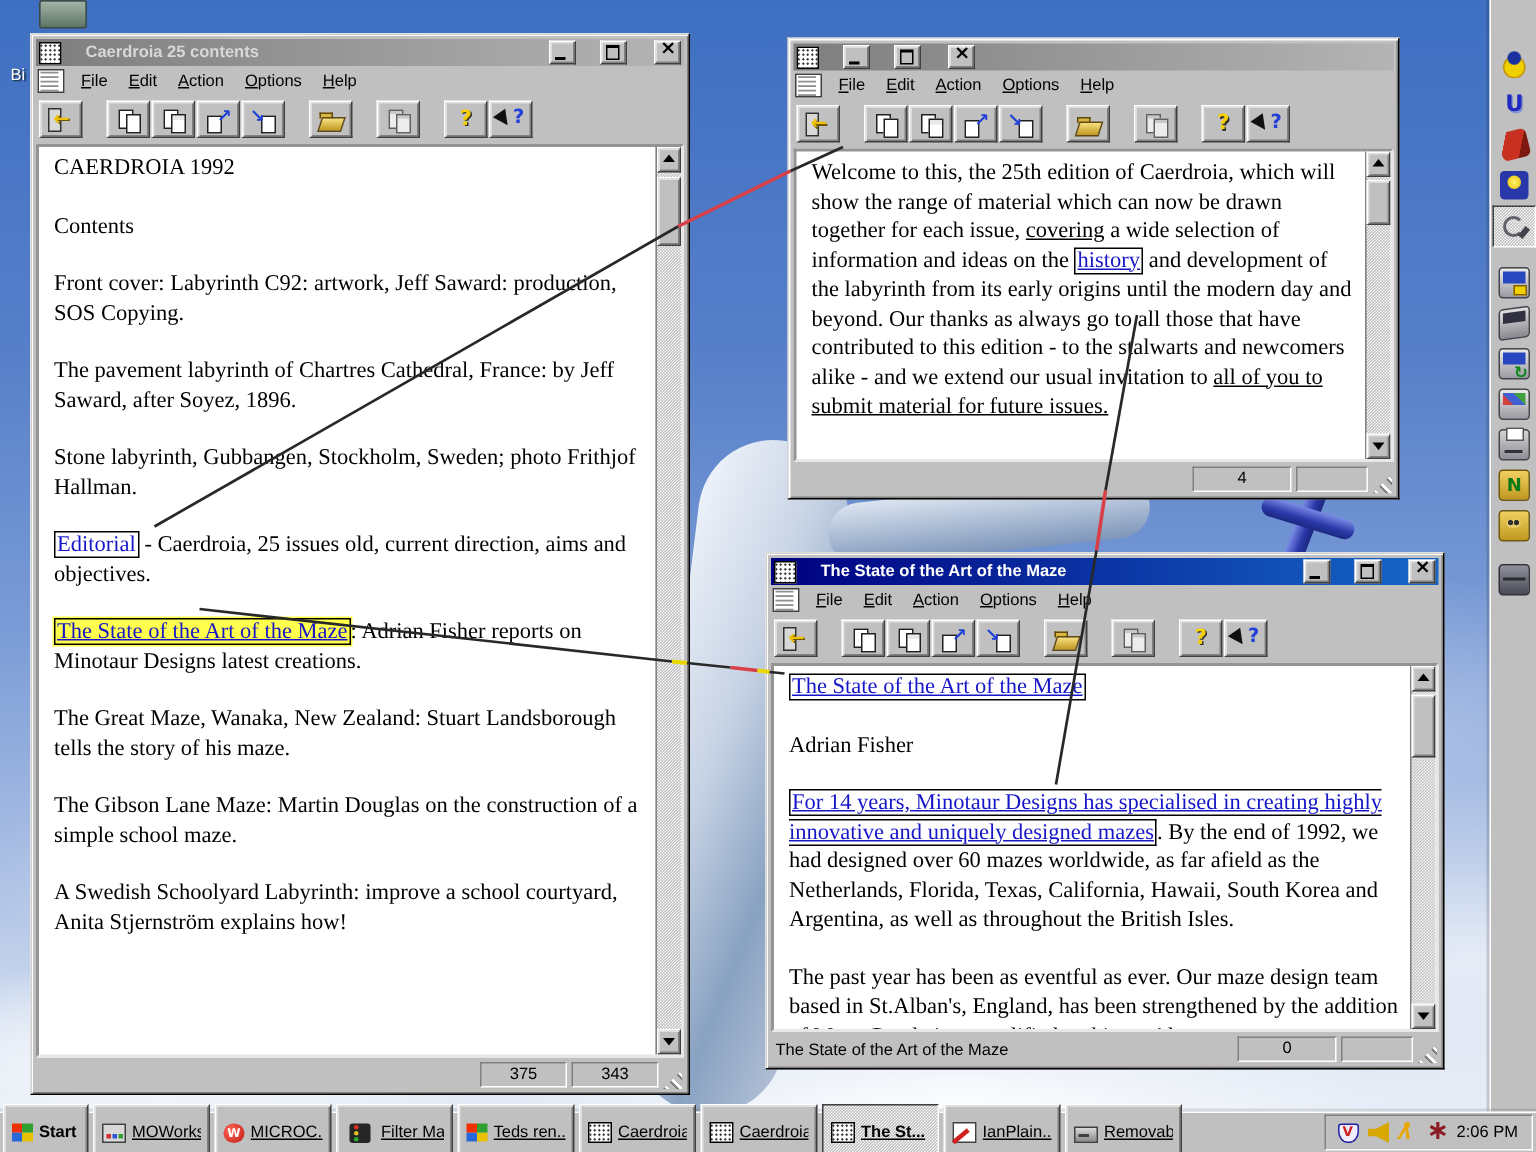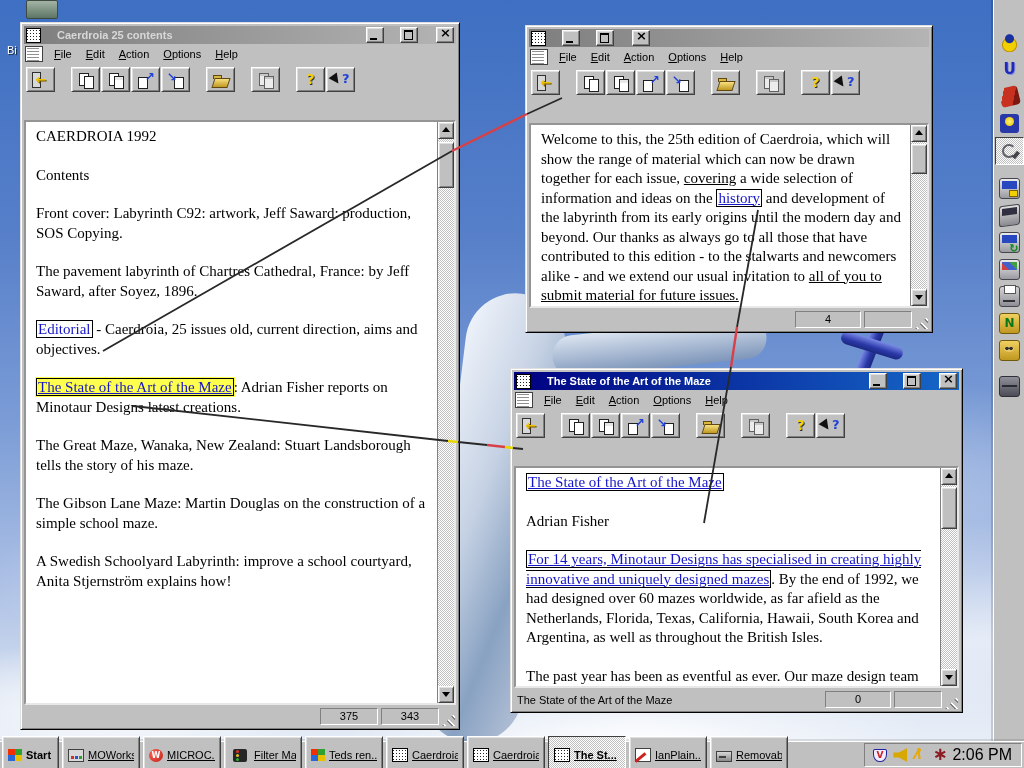--- a/index.html
+++ b/index.html
@@ -61,21 +61,21 @@
   .ti-linkout::before{content:"";position:absolute;left:1px;top:5px;width:8px;height:10px;background:#fff;border:1px solid #202020;}
   .ti-linkout::after{content:"↗";position:absolute;right:0;top:-2px;font:bold 12px/14px "DejaVu Sans",sans-serif;color:#2040d8;}
   .ti-linkin::before{content:"";position:absolute;right:1px;top:5px;width:8px;height:10px;background:#fff;border:1px solid #202020;}
   .ti-linkin::after{content:"↘";position:absolute;left:0;top:-2px;font:bold 12px/14px "DejaVu Sans",sans-serif;color:#2040d8;}
   .ti-folder::before{content:"";position:absolute;left:1px;top:3px;width:7px;height:3px;background:#d8b840;border:1px solid #604810;border-bottom:none;}
   .ti-folder::after{content:"";position:absolute;left:1px;top:6px;width:14px;height:8px;background:linear-gradient(#f8e080,#c09820);border:1px solid #604810;transform:skewX(-18deg);}
   .ti-copy.pgico::before,.ti-copy.pgico::after{background:#ececec;border-color:#606060;box-shadow:inset 0 2px 0 #c8c8c8;}
   .ti-help::after{content:"?";position:absolute;left:5px;top:-1px;font:bold 14px/16px "DejaVu Sans",sans-serif;color:#f8d000;text-shadow:1px 1px 0 #303030;}
   .ti-ctx::before{content:"";position:absolute;left:0;top:2px;width:0;height:0;border:5px solid transparent;border-top:10px solid #101010;transform:rotate(-35deg);}
   .ti-ctx::after{content:"?";position:absolute;right:0;top:-1px;font:bold 13px/16px "DejaVu Sans",sans-serif;color:#2040d8;}
-  .client{flex:1;display:flex;border:2px inset #e8e8e8;background:#fff;overflow:hidden;margin-top:24px;}
+  .client{flex:1;display:flex;border:2px inset #e8e8e8;background:#fff;overflow:hidden;}
   .doc{flex:1;overflow:hidden;padding:5px 6px 0 10px;font:15px/19.5px "Liberation Serif",serif;color:#000;}
   .doc p{margin:0 0 19px 0;}
   .link{color:#1616c8;}
   .ul{text-decoration:underline;}
   .boxed{border:1px solid #000;padding:0 1px;}
   .hl{background:#ffff4d;box-shadow:0 0 0 1px #ffff4d;}
   .scroll{flex:0 0 16px;display:flex;flex-direction:column;border-left:1px solid #808080;
     background-image:linear-gradient(45deg,#fff 25%,transparent 25%,transparent 75%,#fff 75%),linear-gradient(45deg,#fff 25%,transparent 25%,transparent 75%,#fff 75%);
     background-color:#c0c0c0;background-size:2px 2px;background-position:0 0,1px 1px;}
   .sb-btn{height:15px;flex:0 0 15px;background:#c0c0c0;position:relative;
@@ -144,21 +144,21 @@
   .ic-w{border-radius:50%;background:radial-gradient(circle at 35% 35%,#ff6858,#c01810);width:13px;height:13px;}
   .ic-w::after{content:"W";position:absolute;left:2.5px;top:1px;font:bold 8px/12px "DejaVu Sans",sans-serif;color:#fff;}
   .ic-traffic{background:#262626;width:8px;height:13px;border-radius:2px;margin:0 3px;}
   .ic-traffic::after{content:"";position:absolute;left:2.5px;top:1.5px;width:3px;height:3px;border-radius:50%;background:#e03020;box-shadow:0 4px 0 #e0c020,0 8px 0 #28b030;}
   .ic-docw{width:12px;height:12px;background:#fff;border:1px solid #000;
     background-image:radial-gradient(#222 34%,transparent 36%);background-size:3px 3px;background-position:2px 3px;}
   .ic-pen{width:11px;height:12px;background:#fff;border:1px solid #404040;}
   .ic-pen::after{content:"";position:absolute;left:-2px;bottom:2px;width:13px;height:3px;background:#d02020;transform:rotate(-40deg);}
   .ic-drive{width:14px;height:9px;margin-top:2px;background:linear-gradient(#d8d8d8,#8a8a8a);border:1px solid #404040;}
   .ic-drive::after{content:"";position:absolute;left:2px;top:4px;width:7px;height:2px;background:#404040;}
-  .tray{margin-left:auto;height:22px;display:flex;align-items:center;gap:5px;padding:0 9px 0 7px;font-size:16px;
+  .tray{margin-left:auto;height:22px;display:flex;align-items:center;gap:5px;padding:0 9px 0 7px;font-size:11px;
     border:1px solid;border-color:#808080 #fff #fff #808080;}
   .tri{position:relative;width:14px;height:14px;flex:0 0 14px;}
   .tr-shield{width:12px;height:13px;margin:0 1px;background:#eef; border:1.5px solid #2020a0;border-radius:2px 2px 45% 45%/2px 2px 60% 60%;box-sizing:border-box;}
   .tr-shield::after{content:"V";position:absolute;left:2px;top:-1px;font:bold 9px/12px "DejaVu Sans",sans-serif;color:#d02020;}
   .tr-vol{background:#d8a800;clip-path:polygon(0 32%,38% 32%,100% 0,100% 100%,38% 68%,0 68%);}
   .tr-person::before{content:"";position:absolute;left:5px;top:0;width:4px;height:4px;border-radius:50%;background:#e8a800;}
   .tr-person::after{content:"Λ";position:absolute;left:1px;top:1px;font:bold 11px/14px "DejaVu Sans",sans-serif;color:#e8a800;transform:skewX(-12deg);}
   .tr-flower::after{content:"∗";position:absolute;left:1px;top:-3px;font:bold 18px/18px "DejaVu Sans",sans-serif;color:#8c1c24;}
   .clock{padding-left:2px;}
   
@@ -228,20 +228,21 @@
     <span class="tbtn">
         <span class="ti ti-ctx"></span>
       </span>
   </div>
   <div class="client">
     <div class="doc">
         <p><span>CAERDROIA 1992</span></p>
         <p><span>Contents</span></p>
         <p><span>Front cover: Labyrinth C92: artwork, Jeff Saward: production, SOS Copying.</span></p>
         <p><span>The pavement labyrinth of Chartres Cathedral, France: by Jeff Saward, after Soyez, 1896.</span></p>
+        <p><span>Stone labyrinth, Gubbangen, Stockholm, Sweden; photo Frithjof Hallman.</span></p>
         <p><span class="link boxed">Editorial</span><span> - Caerdroia, 25 issues old, current direction, aims and objectives.</span></p>
         <p><span class="link boxed ul hl">The State of the Art of the Maze</span><span>: Adrian Fisher reports on Minotaur Designs latest creations.</span></p>
         <p><span>The Great Maze, Wanaka, New Zealand: Stuart Landsborough tells the story of his maze.</span></p>
         <p><span>The Gibson Lane Maze: Martin Douglas on the construction of a simple school maze.</span></p>
         <p><span>A Swedish Schoolyard Labyrinth: improve a school courtyard, Anita Stjernström explains how!</span></p>
         <p></p>
       </div>
     <div class="scroll">
       <span class="sb-btn sb-up"></span>
       <span class="sb-track">

